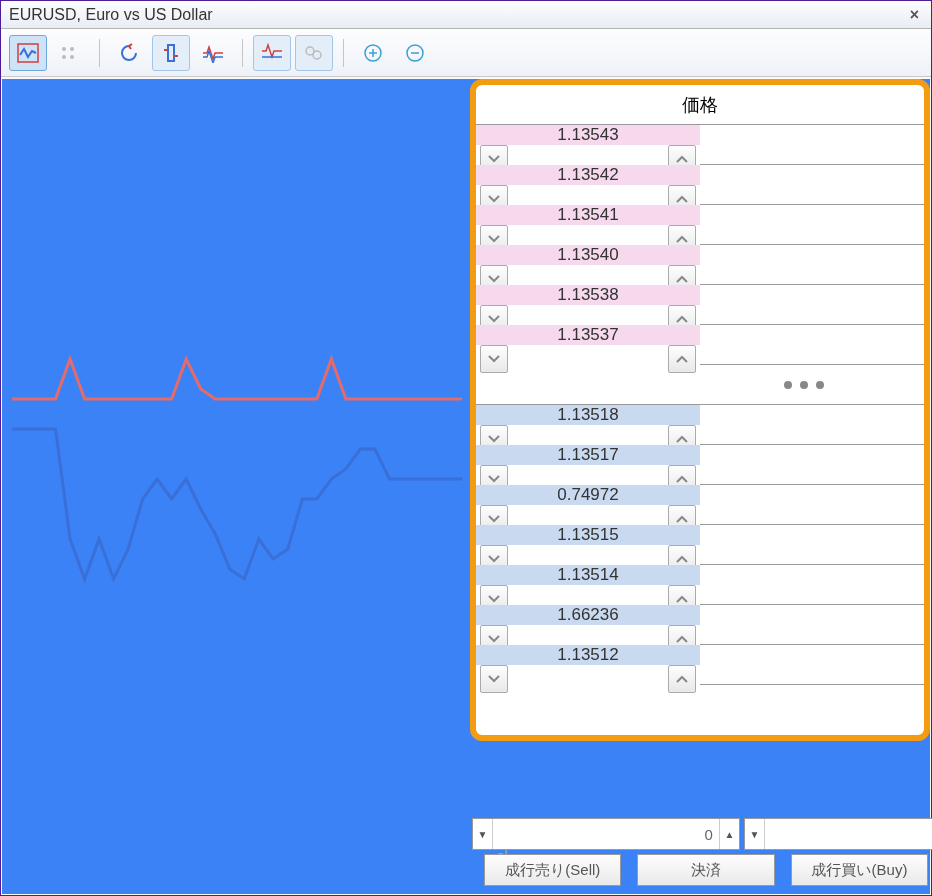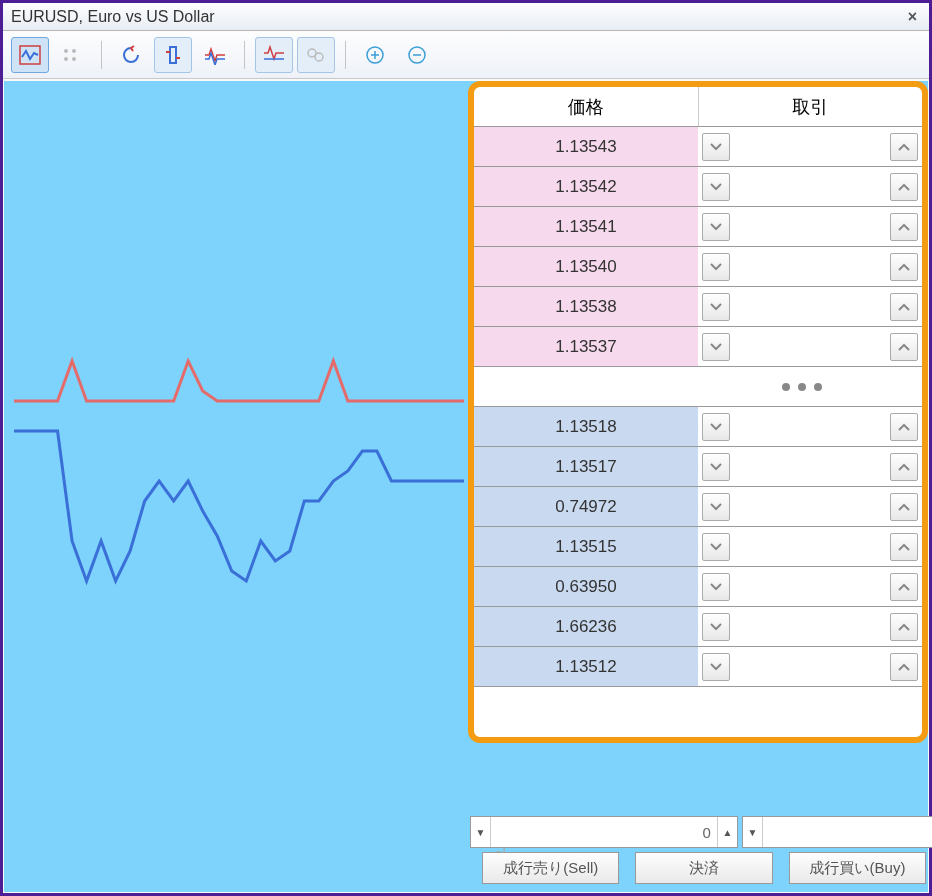--- a/index.html
+++ b/index.html
@@ -1,32 +1,32 @@
 <!DOCTYPE html>
 <html><head>
 <meta charset="utf-8">
 <style>
 * { box-sizing: border-box; margin: 0; padding: 0; }
 body { font-family: Arial, sans-serif; font-size: 14px; background: #fff; }
-.window { width: 932px; height: 896px; border: 3px solid #4c1d95; background: #f9f9f9; position: relative; }
+.window { width: 932px; height: 896px; border: 1px solid #4c1d95; background: #f9f9f9; position: relative; }
 .titlebar { height: 28px; background: linear-gradient(to bottom, #fdfdfe, #e8edf4); border-bottom: 1px solid #b5b5b5; display: flex; align-items: center; padding: 0 8px; justify-content: space-between; }
 .titlebar-text { font-size: 16px; color: #333; }
 .titlebar-close { font-size: 16px; color: #555; cursor: pointer; font-weight: bold; padding: 0 4px; }
 .toolbar { height: 48px; background: linear-gradient(to bottom, #fdfdfe, #eef2f8); border-bottom: 1px solid #c9c9c9; display: flex; align-items: center; padding: 4px 8px; gap: 4px; }
 .toolbar-btn { width: 38px; height: 36px; border: 1px solid transparent; border-radius: 3px; display: flex; align-items: center; justify-content: center; cursor: pointer; }
 .toolbar-btn.active { background: #cfe3f7; border-color: #6ea8dd; }
 .toolbar-btn.hover { background: #e3eef9; border-color: #a3c6e8; }
 .toolbar-sep { width: 1px; height: 28px; background: #c5c5c5; margin: 0 6px; }
-.chart-area { position: absolute; top: 78px; left: 1px; right: 1px; bottom: 1px; background: #7dd3fc; }
+.chart-area { position: absolute; top: 78px; left: 1px; right: 1px; bottom: 1px; background: #3b82f6; }
 .chart-svg { position: absolute; top: 0; left: 0; }
 .dom-panel { position: absolute; top: 0; right: 0; width: 460px; height: 662px; border: 6px solid #f39c12; border-radius: 12px; background: #fff; }
 .dom-header { display: flex; height: 40px; border-bottom: 1px solid #999; }
 .dom-header-cell { flex: 1; display: flex; align-items: center; justify-content: center; font-size: 18px; border-right: 1px solid #ccc; }
 .dom-header-cell:last-child { border-right: none; }
-.dom-row { display: flex; height: 40px; border-bottom: 1px solid #999; }
+.dom-row { display: flex; height: 40px; border-bottom: 1px solid #999; flex-direction: column; }
 .dom-price { width: 224px; display: flex; align-items: center; justify-content: center; font-size: 17px; color: #333; }
 .dom-price.ask { background: #f7d9ed; }
 .dom-price.bid { background: #c9daf0; }
 .dom-trade { width: 224px; display: flex; align-items: center; justify-content: space-between; padding: 0 4px; }
 .dom-trade.ask { background: #fff; }
 .dom-trade.bid { background: #fff; }
 .dom-btn { width: 28px; height: 28px; border: 1px solid #aaa; background: linear-gradient(to bottom, #fefefe, #e8e8e8); display: flex; align-items: center; justify-content: center; cursor: pointer; border-radius: 2px; }
 .dom-btn svg { stroke: #888; }
 .dom-separator { height: 40px; display: flex; align-items: center; justify-content: flex-end; padding-right: 100px; border-bottom: 1px solid #999; gap: 8px; }
 .dom-dot { width: 8px; height: 8px; border-radius: 50%; background: #888; }
@@ -115,21 +115,20 @@
 
   <div class="chart-area">
     <svg class="chart-svg" width="460" height="700">
       <polyline id="ask-line" fill="none" stroke="#e56b6b" stroke-width="3" points="10,320 24.516129032258064,320 39.03225806451613,320 53.54838709677419,320 68.06451612903226,280 82.58064516129032,320 97.09677419354838,320 111.61290322580645,320 126.12903225806451,320 140.64516129032256,320 155.16129032258064,320 169.67741935483872,320 184.19354838709677,280 198.70967741935482,310 213.2258064516129,320 227.74193548387098,320 242.25806451612902,320 256.7741935483871,320 271.2903225806451,320 285.80645161290323,320 300.3225806451613,320 314.83870967741933,320 329.35483870967744,280 343.8709677419355,320 358.38709677419354,320 372.9032258064516,320 387.41935483870964,320 401.93548387096774,320 416.4516129032258,320 430.96774193548384,320 445.48387096774195,320 460,320"></polyline>
       <polyline id="bid-line" fill="none" stroke="#3a6fd8" stroke-width="3" points="10,350 24.516129032258064,350 39.03225806451613,350 53.54838709677419,350 68.06451612903226,460 82.58064516129032,500 97.09677419354838,460 111.61290322580645,500 126.12903225806451,470 140.64516129032256,420 155.16129032258064,400 169.67741935483872,420 184.19354838709677,400 198.70967741935482,430 213.2258064516129,455 227.74193548387098,490 242.25806451612902,500 256.7741935483871,460 271.2903225806451,480 285.80645161290323,470 300.3225806451613,420 314.83870967741933,420 329.35483870967744,400 343.8709677419355,390 358.38709677419354,370 372.9032258064516,370 387.41935483870964,400 401.93548387096774,400 416.4516129032258,400 430.96774193548384,400 445.48387096774195,400 460,400"></polyline>
     </svg>
 
     <div class="dom-panel">
       <div class="dom-header">
         <div class="dom-header-cell">価格</div>
-        <div class="dom-header-cell">取引</div>
       </div>
       <div id="asks-container">
           <div class="dom-row">
             <div class="dom-price ask">1.13543</div>
             <div class="dom-trade ask">
               <div class="dom-btn">
                 <svg width="14" height="10">
                   <polyline points="2,2 7,7 12,2" fill="none" stroke-width="2"></polyline>
                 </svg>
               </div>
@@ -276,21 +275,21 @@
                 </svg>
               </div>
               <div class="dom-btn">
                 <svg width="14" height="10">
                   <polyline points="2,8 7,3 12,8" fill="none" stroke-width="2"></polyline>
                 </svg>
               </div>
             </div>
           </div>
           <div class="dom-row">
-            <div class="dom-price bid">0.63950</div>
+            <div class="dom-price bid">1.13514</div>
             <div class="dom-trade bid">
               <div class="dom-btn">
                 <svg width="14" height="10">
                   <polyline points="2,2 7,7 12,2" fill="none" stroke-width="2"></polyline>
                 </svg>
               </div>
               <div class="dom-btn">
                 <svg width="14" height="10">
                   <polyline points="2,8 7,3 12,8" fill="none" stroke-width="2"></polyline>
                 </svg>

